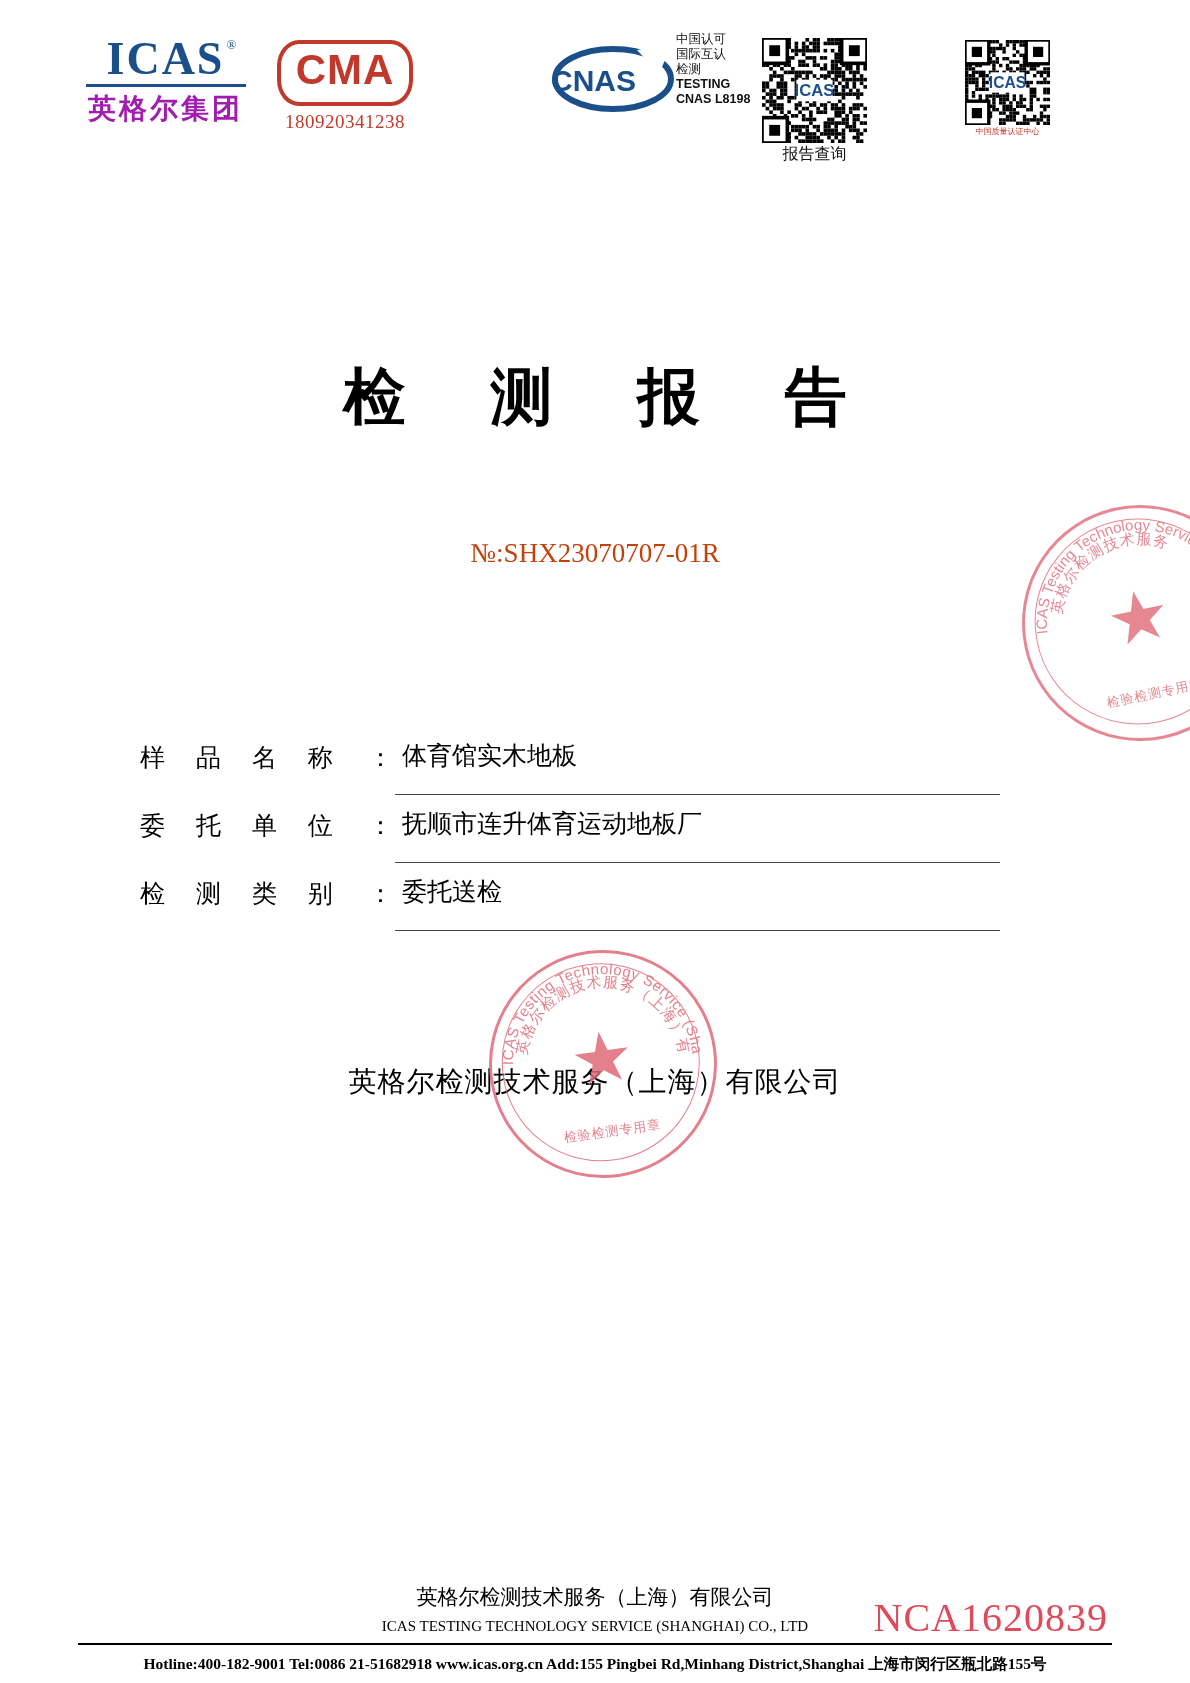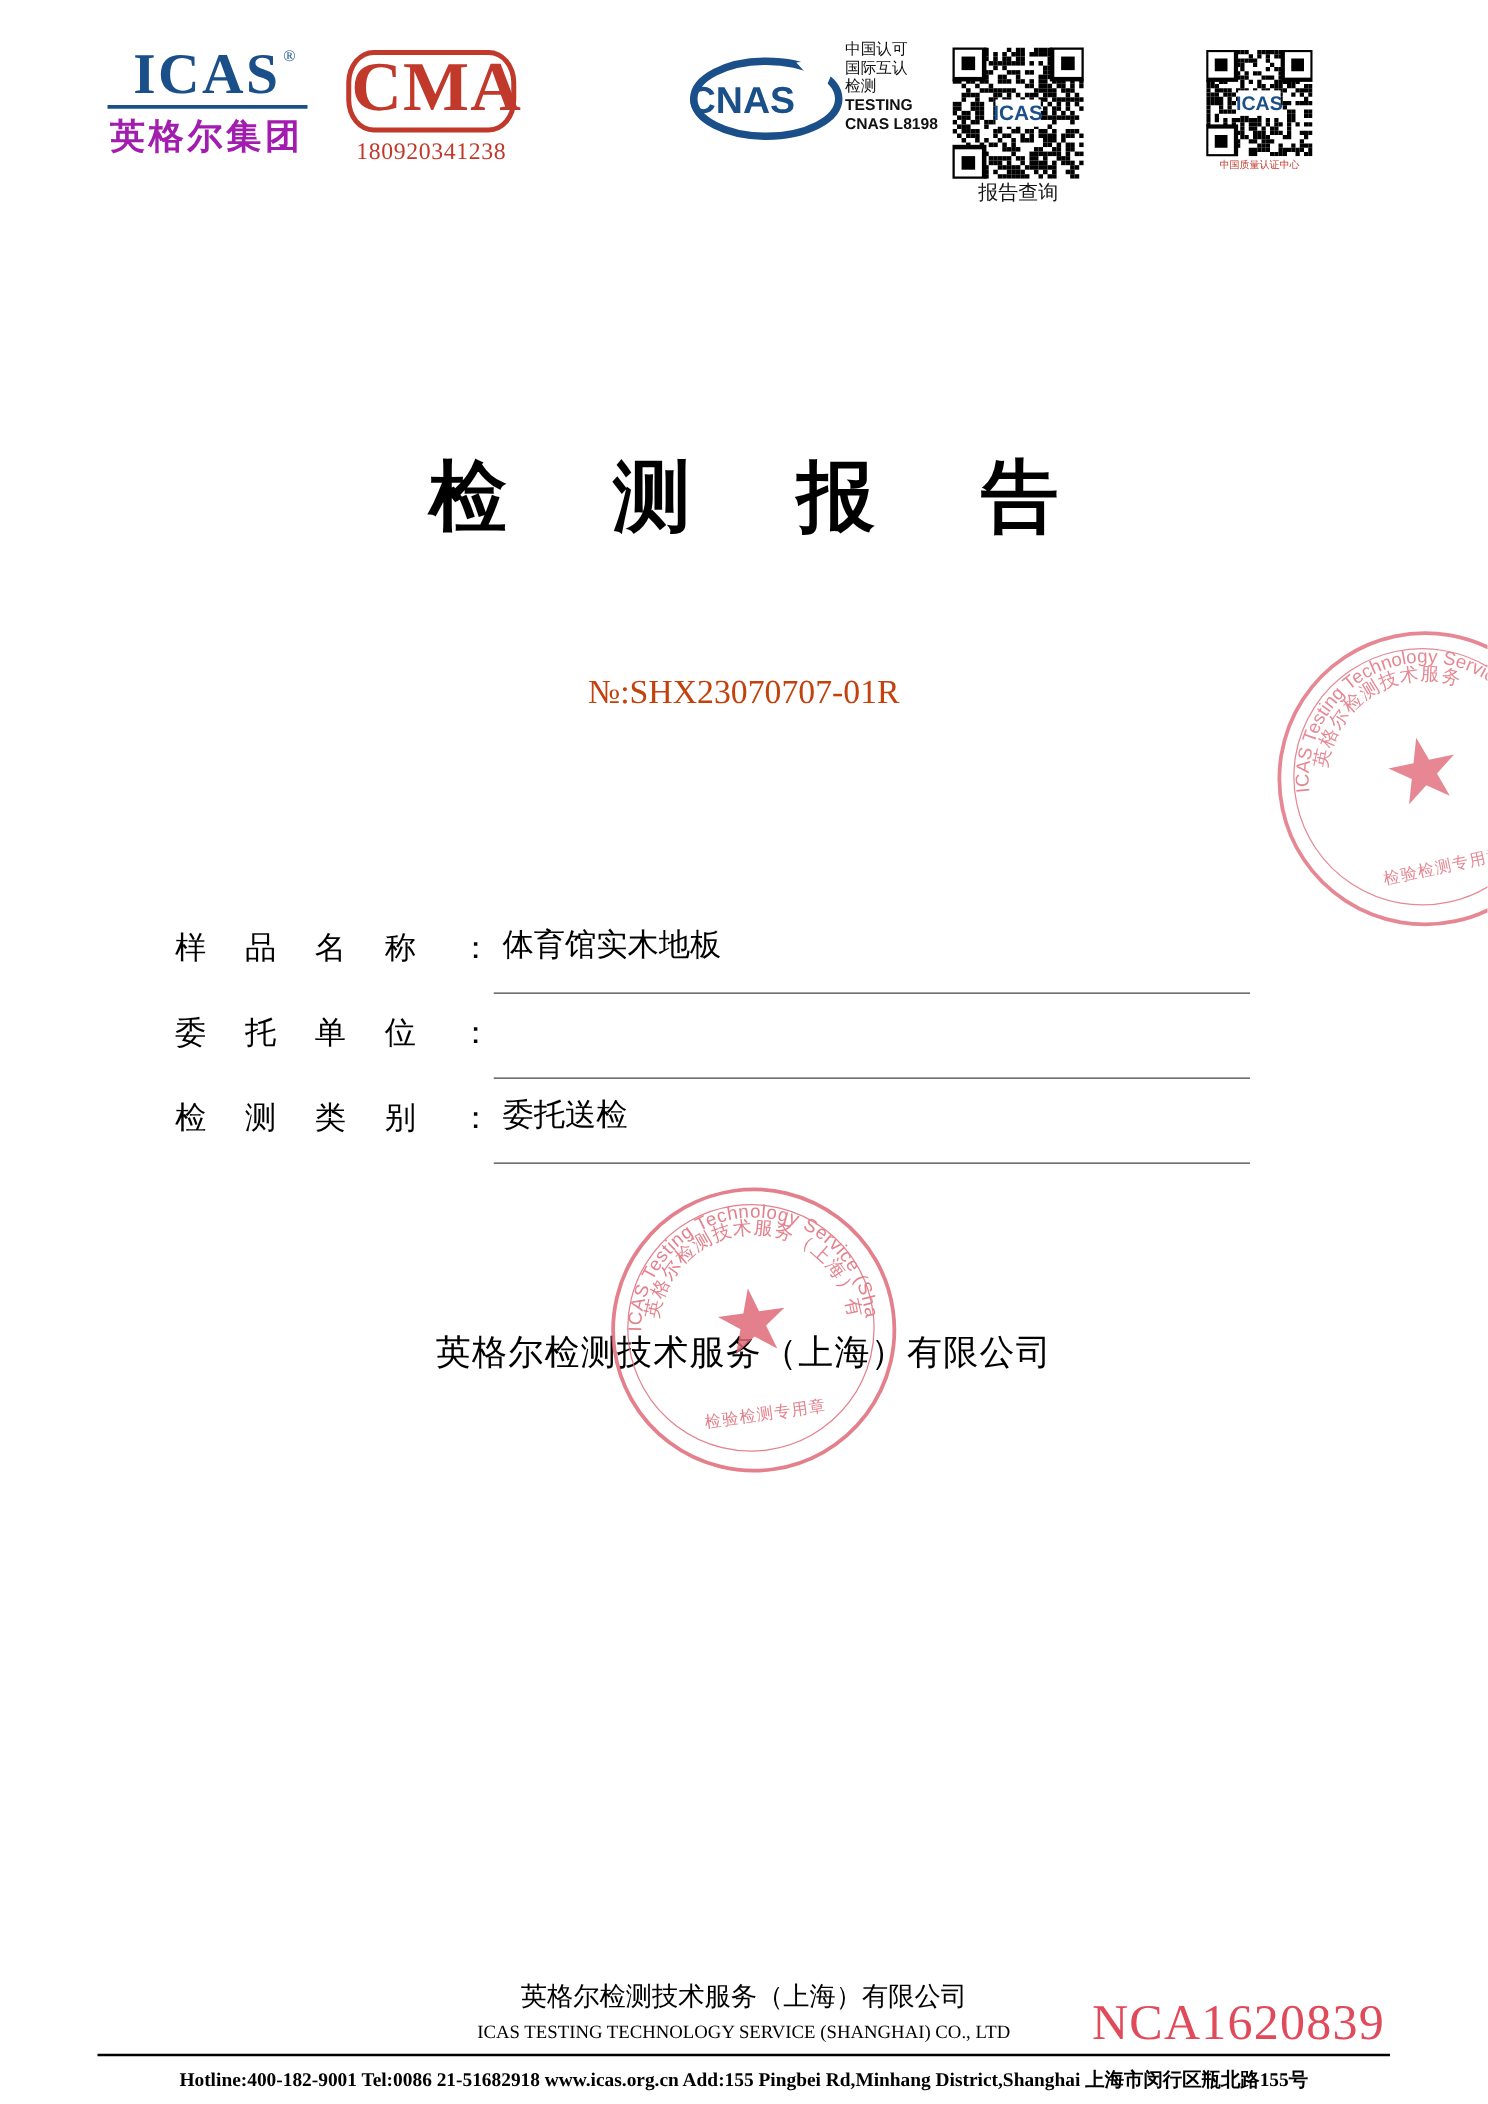--- a/index.html
+++ b/index.html
@@ -74,22 +74,22 @@
   }
   .cma-box {
     width: 128px;
     height: 58px;
     margin: 0 auto;
     border: 4px solid #c0392b;
     border-radius: 22px / 26px;
     position: relative;
   }
   .cma-box .cma-text {
-    font-family: Liberation Serif, serif;
-    font-size: 56px;
+    font-family: Liberation Sans, sans-serif;
+    font-size: 42px;
     font-weight: bold;
     color: #c0392b;
     line-height: 52px;
     letter-spacing: 1px;
   }
   .cma-num {
     font-family: "Liberation Serif", serif;
     font-size: 19px;
     color: #c0392b;
     margin-top: 5px;
@@ -1078,20 +1078,21 @@
   <div class="field-row">
     <div class="field-label">样 品 名 称</div>
     <div class="field-colon">：</div>
     <div class="field-value">体育馆实木地板</div>
     <div class="field-underline"></div>
   </div>
 
   <div class="field-row">
     <div class="field-label">委 托 单 位</div>
     <div class="field-colon">：</div>
+    <div class="field-value">抚顺市连升体育运动地板厂</div>
     <div class="field-underline"></div>
   </div>
 
   <div class="field-row">
     <div class="field-label">检 测 类 别</div>
     <div class="field-colon">：</div>
     <div class="field-value">委托送检</div>
     <div class="field-underline"></div>
   </div>
 

